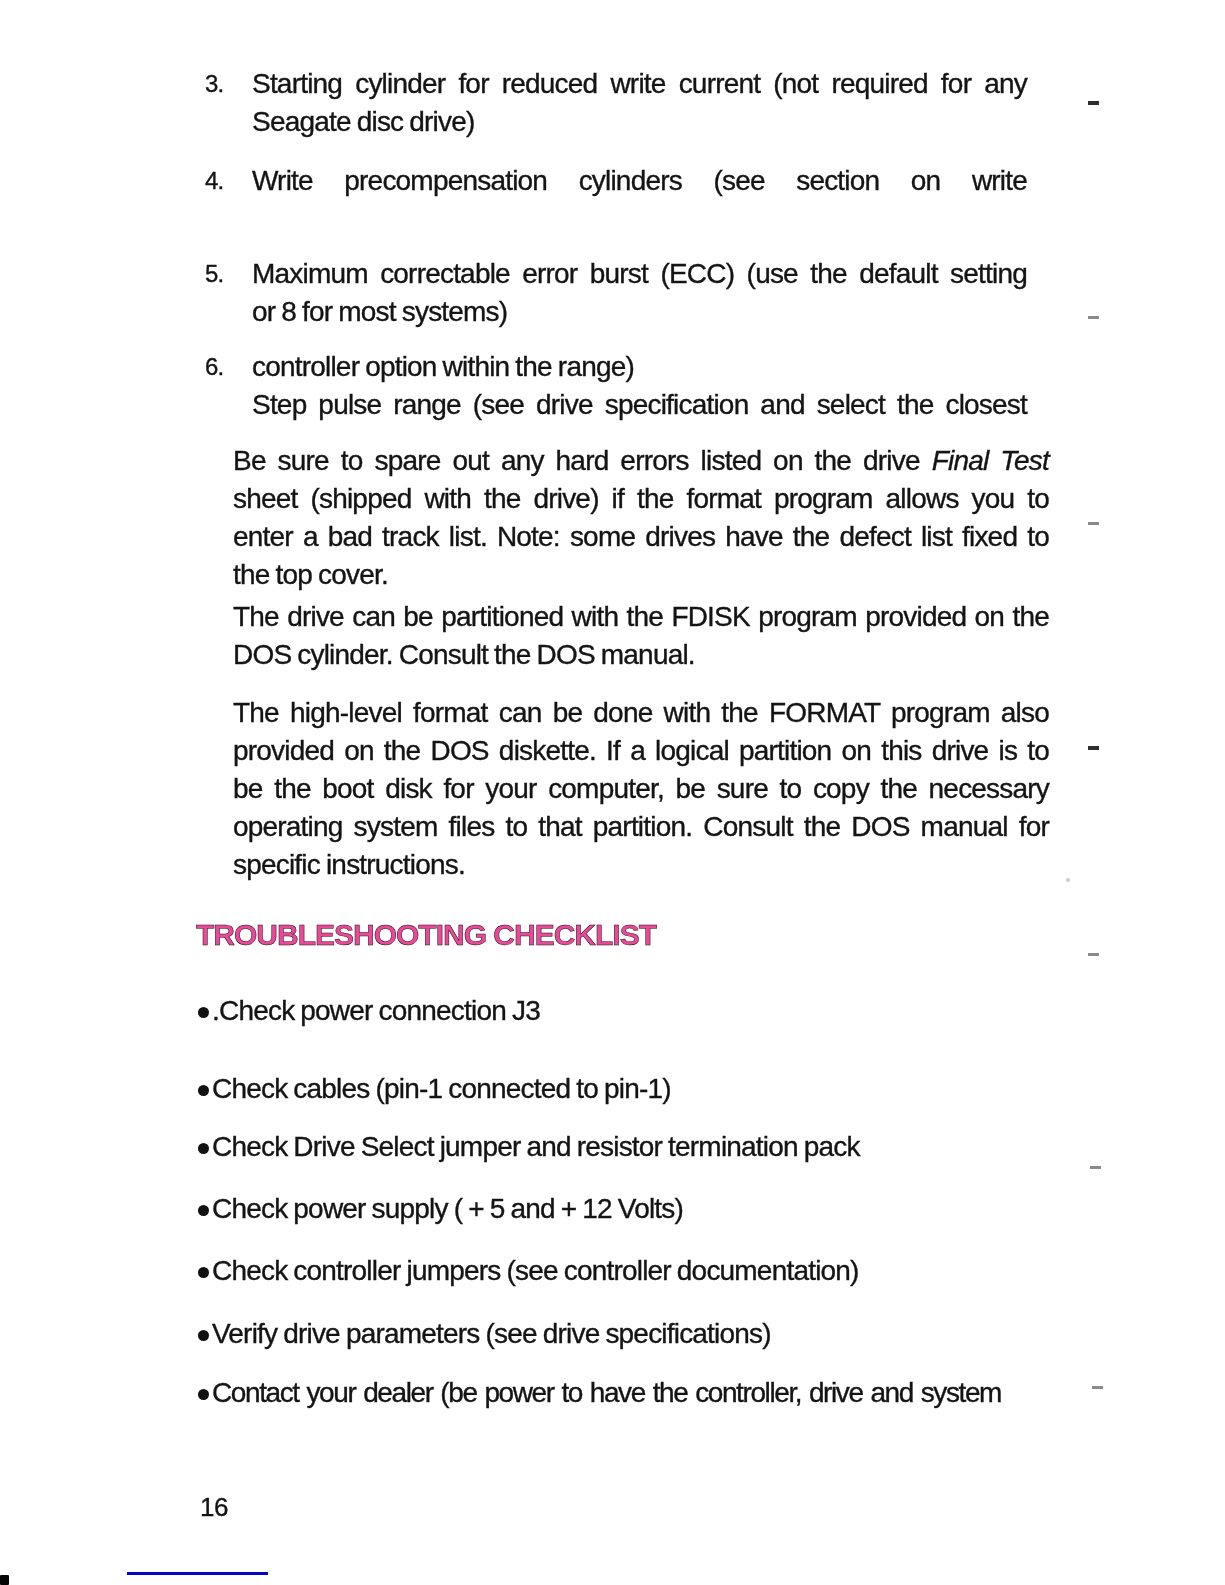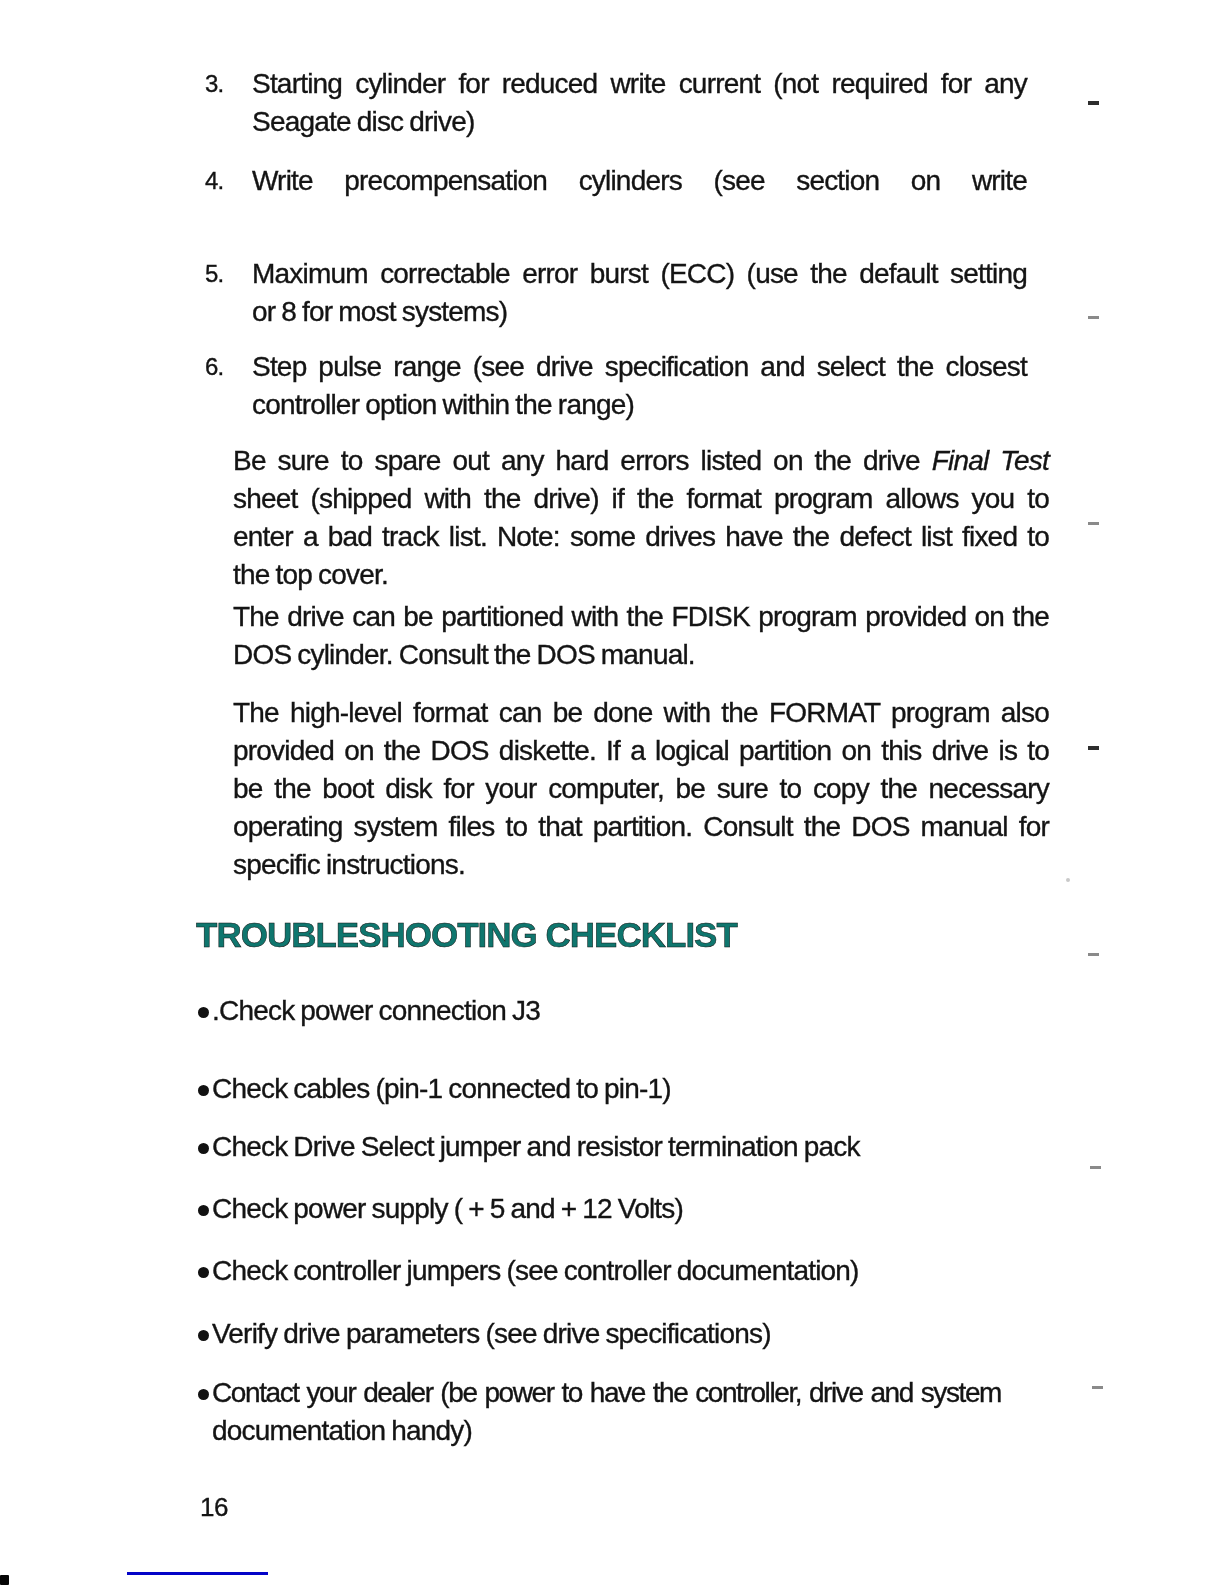--- a/index.html
+++ b/index.html
@@ -24,24 +24,24 @@
   .tight{letter-spacing:-1.4px;word-spacing:-3px;}
   .oli{left:205px;width:822px;}
   .oli .num{
     position:absolute;left:0;top:0;
     font-size:24px;line-height:38px;letter-spacing:-0.8px;
   }
   .oli .itext{margin-left:47px;width:775px;}
   .para{left:197px;width:816px;margin-left:36px;}
   .h1{
     left:196px;
-    font-size:35px;font-weight:bold;
+    font-size:30px;font-weight:bold;
     letter-spacing:-1px;line-height:38px;
     -webkit-text-stroke:0.5px #101010;
-    color:#0f766e;
+    color:#ec4899;
   }
   .bullet{left:197px;width:816px;}
   .bullet .dot{
     position:absolute;left:1px;top:15px;
     width:11px;height:11px;border-radius:50%;
     background:#111111;
   }
   .bullet .btext{margin-left:15px;width:789px;}
   .it{font-style:italic;}
   .pageno{left:192px;font-size:26px;line-height:38px;letter-spacing:-0.5px;margin-left:8px;}
@@ -75,22 +75,22 @@
     <span class="num">5.</span>
     <div class="itext">
       <div class="line j">Maximum correctable error burst (ECC) (use the default setting</div>
       <div class="line">or 8 for most systems)</div>
     </div>
   </div>
 
   <div class="blk oli" style="top:348px">
     <span class="num">6.</span>
     <div class="itext">
+      <div class="line">controller option within the range)</div>
       <div class="line j">Step pulse range (see drive specification and select the closest</div>
-      <div class="line">controller option within the range)</div>
     </div>
   </div>
 
   <div class="blk para" style="top:442px">
     <div class="line j"><span>Be sure to spare out any hard errors listed on the drive </span><span class="it">Final Test</span></div>
     <div class="line j">sheet (shipped with the drive) if the format program allows you to</div>
     <div class="line j">enter a bad track list. Note: some drives have the defect list fixed to</div>
     <div class="line">the top cover.</div>
   </div>
 
@@ -148,21 +148,20 @@
     <span class="dot"></span>
     <div class="btext">
         <div class="line">Verify drive parameters (see drive specifications)</div>
       </div>
   </div>
 
   <div class="blk bullet" style="top:1374px">
     <span class="dot"></span>
     <div class="btext">
       <div class="line j tight">Contact your dealer (be power to have the controller, drive and system</div>
-      <div class="line">documentation handy)</div>
     </div>
   </div>
 
   <div class="blk pageno" style="top:1488px">16</div>
 
   <div class="dash dk" style="left:1088px;top:101px"></div>
   <div class="dash" style="left:1088px;top:316px"></div>
   <div class="dash" style="left:1088px;top:522px"></div>
   <div class="dash dk" style="left:1088px;top:746px"></div>
   <div class="dash" style="left:1088px;top:953px"></div>

